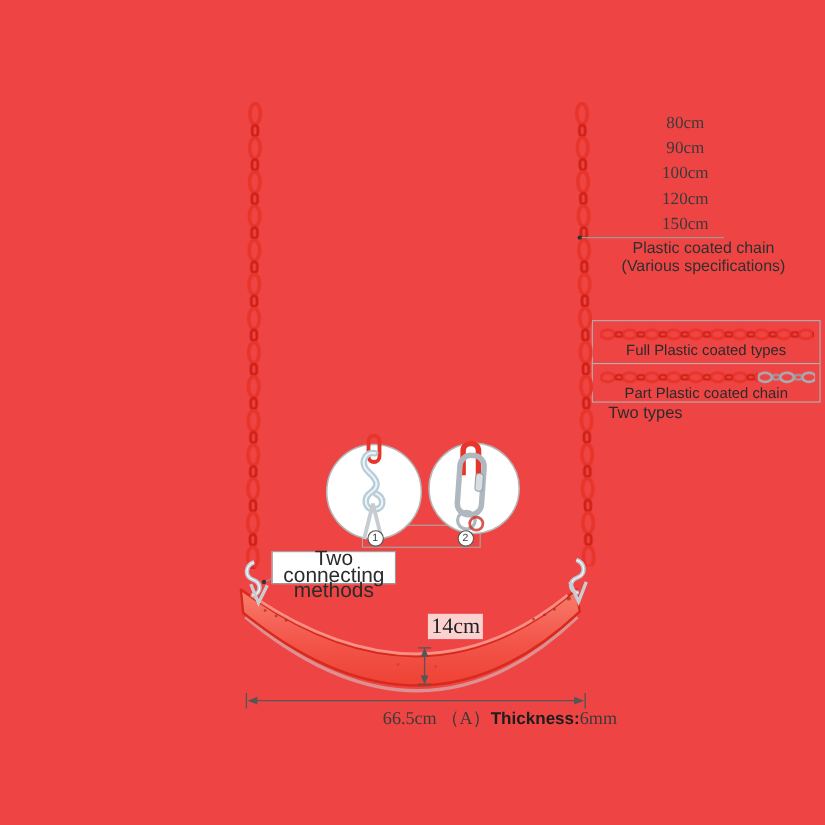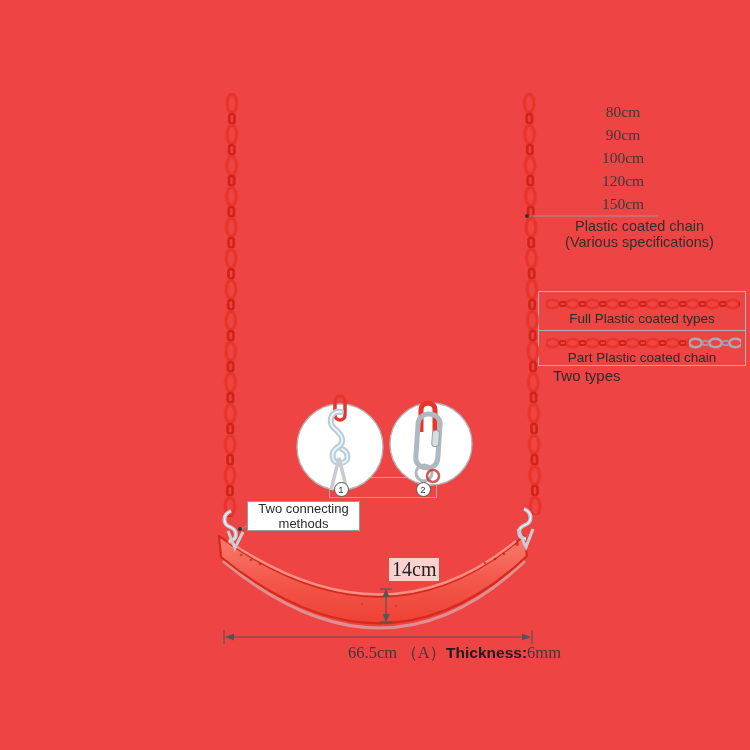--- a/index.html
+++ b/index.html
@@ -19,21 +19,21 @@
                box-sizing:border-box;background:transparent;}
   .types-divider{position:absolute;left:0;top:38px;width:100%;border-top:1px solid #b0b0b0;}
   .type-label{position:absolute;width:208px;text-align:center;font-size:13.5px;color:#2b2b2b;}
   .full-label{left:538px;top:311px;}
   .part-label{left:538px;top:350px;}
   .two-types{left:553px;top:367px;width:160px;font-size:15px;color:#2b2b2b;}
   .numbers-box{left:329px;top:477px;width:108px;height:21px;border:1px solid #a8a8a8;
                box-sizing:border-box;background:transparent;}
   .methods-box{left:247px;top:501px;width:113px;height:30px;border:1px solid #999;
                background:#fff;box-sizing:border-box;}
-  .methods-label{left:249px;top:502px;width:109px;text-align:center;font-size:13px;
+  .methods-label{left:249px;top:502px;width:109px;text-align:center;font-size:19px;
                  line-height:14.5px;color:#2b2b2b;}
   .num-badge{position:absolute;width:13px;height:13px;border:1px solid #555;border-radius:50%;
              font-size:9.5px;line-height:13px;text-align:center;color:#333;background:#fff;}
   .seat-depth{left:389px;top:558px;font-size:20px;background:rgba(255,246,245,.8);
               padding:0 3px;color:#222;}
   .bottom-dim{left:348px;top:642px;width:224px;text-align:left;white-space:nowrap;}
   .bottom-dim .s{font-size:16.5px;}
   .bottom-dim .b{font-family:"Liberation Sans",sans-serif;font-weight:bold;
                  font-size:15.5px;color:#1d1d1d;}
 </style>

